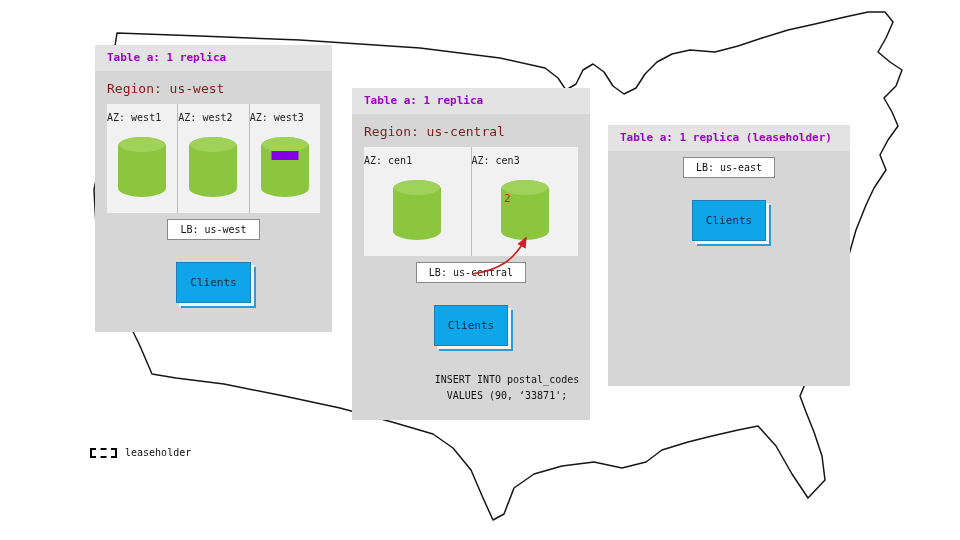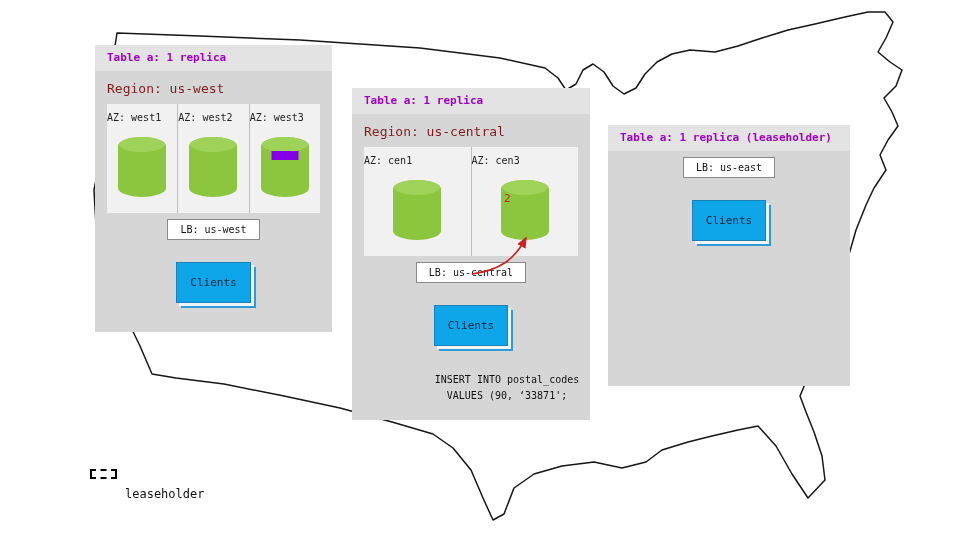--- a/index.html
+++ b/index.html
@@ -48,21 +48,21 @@
     box-shadow:3px 3px 0 #eef6fb, 5px 5px 0 #2e9bd6;
   }
 
   .sql-note { margin:26px 0 0 72px; font-size:10px; line-height:1.6; color:#111; white-space:pre;text-align:center; }
 
   .arrow-overlay { position:absolute; inset:0; pointer-events:none; z-index:6; }
   .arrow-label { position:absolute; left:152px; top:104px; color:#cc2222; font-size:11px; z-index:7; }
 
   .legend { position:absolute; left:90px; top:447px; display:flex; align-items:center; gap:8px; z-index:2; }
   .legend-swatch { width:27px; height:10px; border:2px dashed #000; background:#fff; }
-  .legend-label { font-size:12px; color:#111;margin-top:40px; }
+  .legend-label { font-size:10px; color:#111; }
 </style>
 </head>
 <body>
 
 <svg class="map-svg" width="960" height="540" viewBox="0 0 960 540">
   <path fill="none" stroke="#161616" stroke-width="1.5" stroke-linejoin="round" d="
     M117,33 L200,36 L300,40 L420,48 L500,58 L545,68
     L558,78 L566,90 L576,84 L583,70 L593,64 L604,72 L613,86 L624,94 L636,88 L645,74 L657,62 L672,54 L690,50
     L715,52 L738,46 L762,38 L788,30 L815,24 L845,17 L868,12 L885,12
     L893,22 L886,38 L878,52 L890,62 L902,70 L896,86 L884,98 L892,112 L898,126 L888,140 L880,155 L886,170

